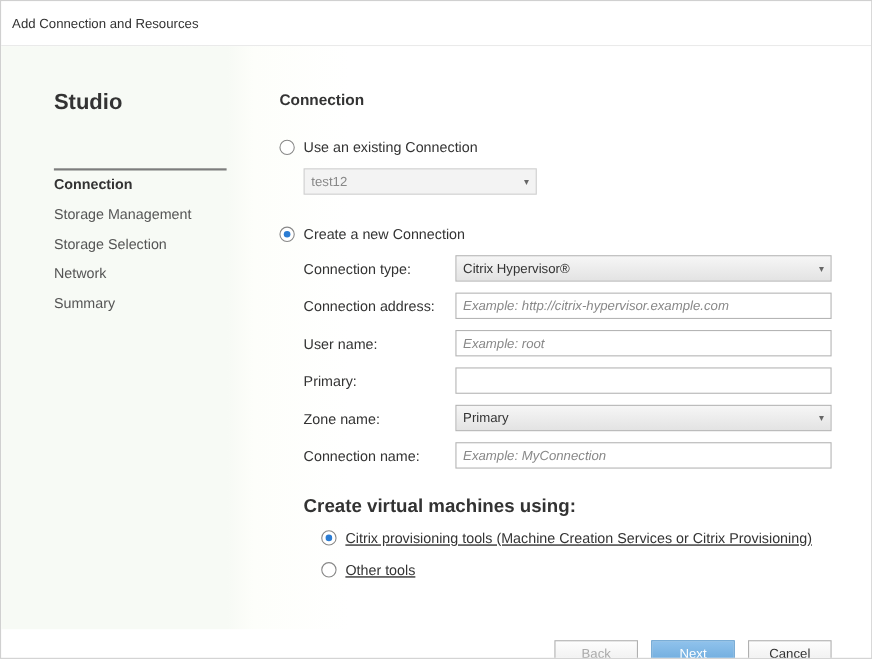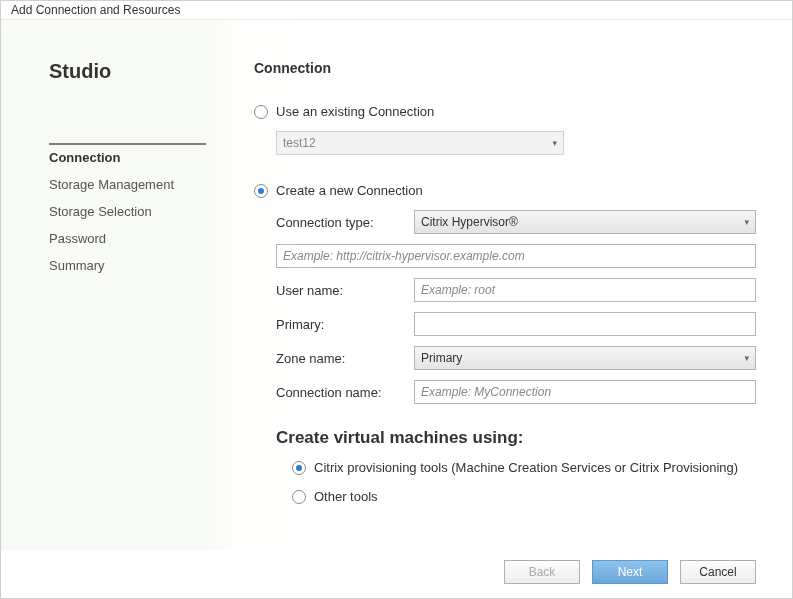--- a/index.html
+++ b/index.html
@@ -10,40 +10,40 @@
     body {
       font-family: "Segoe UI", Tahoma, sans-serif;
       font-size: 12px;
       background: #fff;
       width: 793px;
       height: 599px;
       overflow: hidden;
       border: 1px solid #d0d0d0;
     }
     .window-title {
-      padding: 2px 10px;
+      padding: 13px 10px;
       font-size: 12px;
       color: #333;
       border-bottom: 1px solid #e8e8e8;
     }
     .main-area {
       display: flex;
       height: 530px;
       background: linear-gradient(to right, #f7faf5 0%, #f7faf5 26%, #fdfefa 29%, #ffffff 40%);
     }
     .sidebar {
       width: 205px;
       padding: 40px 0 0 48px;
       flex-shrink: 0;
     }
     .sidebar-title {
       font-size: 20px;
       font-weight: 600;
       color: #333;
-      margin-bottom: 60px;
+      margin-bottom: 48px;
     }
     .step-list {
       list-style: none;
     }
     .step-item {
       padding: 6px 0;
       color: #555;
       font-size: 13px;
       cursor: pointer;
     }
@@ -144,23 +144,24 @@
       margin-left: 22px;
     }
     .vm-heading {
       font-weight: 600;
       font-size: 17px;
       color: #333;
       margin-bottom: 12px;
     }
     .vm-option {
       display: flex;
-      align-items: flex-end;
+      align-items: flex-start;
       margin-left: 16px;
       margin-bottom: 14px;
+      text-decoration: underline;
     }
     .footer {
       display: flex;
       justify-content: flex-end;
       padding: 10px 36px 0 0;
       gap: 12px;
       align-items: center;
     }
     .btn {
       min-width: 76px;
@@ -187,36 +188,36 @@
 
 <div class="window-title">Add Connection and Resources</div>
 
 <div class="main-area">
   <div class="sidebar">
     <div class="sidebar-title">Studio</div>
     <ul class="step-list">
       <li class="step-item active">Connection</li>
       <li class="step-item">Storage Management</li>
       <li class="step-item">Storage Selection</li>
-      <li class="step-item">Password</li>
+      <li class="step-item">Network</li>
       <li class="step-item">Summary</li>
     </ul>
   </div>
 
   <div class="content">
     <div class="content-heading">Connection</div>
 
     <div class="radio-row">
       <span class="radio-outer">
           <span class="radio-inner"></span>
         </span>
       <span class="radio-label">Use an existing Connection</span>
     </div>
     <div class="sub-block">
-      <div class="form-select disabled" style="width:288px;">
+      <div class="form-select disabled" style="width:212px;">
         <span>test12</span>
         <span class="select-arrow">▾</span>
       </div>
     </div>
 
     <div class="radio-row">
       <span class="radio-outer checked">
           <span class="radio-inner"></span>
         </span>
       <span class="radio-label">Create a new Connection</span>
@@ -225,20 +226,21 @@
     <div class="sub-block">
       <div class="form-row">
         <div class="form-label">Connection type:</div>
         <div class="form-select">
           <span>Citrix Hypervisor®</span>
           <span class="select-arrow">▾</span>
         </div>
       </div>
 
       <div class="form-row">
+        <div class="form-label">Connection address:</div>
         <input class="form-input" type="text" placeholder="Example: http://citrix-hypervisor.example.com" style="">
       </div>
 
       <div class="form-row">
         <div class="form-label">User name:</div>
         <input class="form-input" type="text" placeholder="Example: root" style="">
       </div>
 
       <div class="form-row">
         <div class="form-label">Primary:</div>

